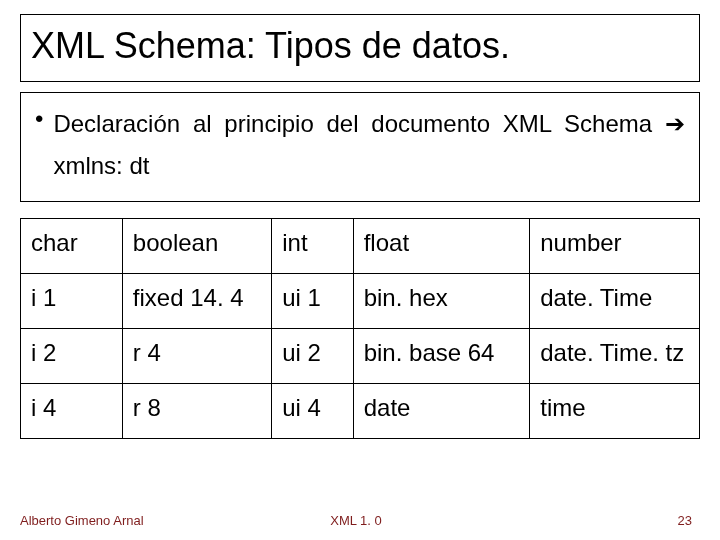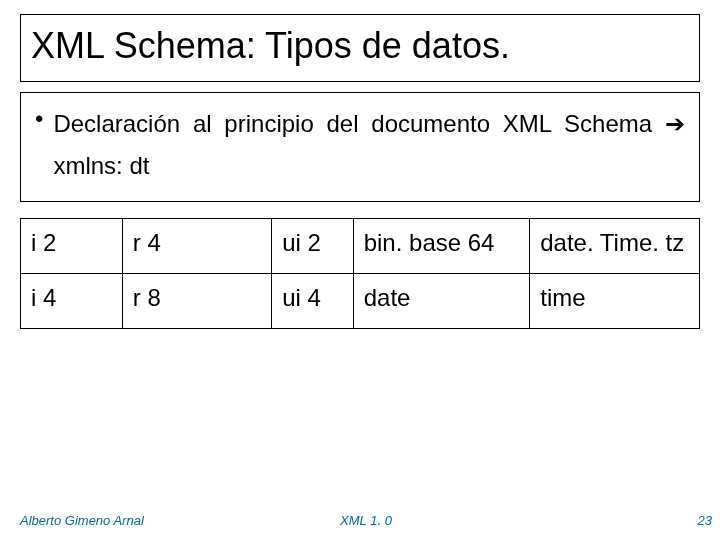--- a/index.html
+++ b/index.html
@@ -53,26 +53,25 @@
     border: 1px solid #000;
     font-size: 24px;
     padding: 10px 8px 16px 10px;
     vertical-align: top;
     white-space: nowrap;
   }
   .footer {
     position: absolute;
     bottom: 12px;
     left: 20px;
-    right: 8px;
+    right: 28px;
     display: flex;
     justify-content: space-between;
     font-size: 13px;
-    color: #0369a1;
-    font-style: italic;
+    color: #7f1d1d;
   }
   .footer .center {
     position: absolute;
     left: 50%;
     transform: translateX(-50%);
   }
 </style>
 </head>
 <body>
 
@@ -91,20 +90,34 @@
 
 <table class="types">
   <colgroup>
     <col style="width:15%">
     <col style="width:22%">
     <col style="width:12%">
     <col style="width:26%">
     <col style="width:25%">
   </colgroup>
   <tbody>
+      <tr>
+    <td>char</td>
+    <td>boolean</td>
+    <td>int</td>
+    <td>float</td>
+    <td>number</td>
+  </tr>
+  <tr>
+    <td>i 1</td>
+    <td>fixed 14. 4</td>
+    <td>ui 1</td>
+    <td>bin. hex</td>
+    <td>date. Time</td>
+  </tr>
   <tr>
     <td>i 2</td>
     <td>r 4</td>
     <td>ui 2</td>
     <td>bin. base 64</td>
     <td>date. Time. tz</td>
   </tr>
   <tr>
     <td>i 4</td>
     <td>r 8</td>

